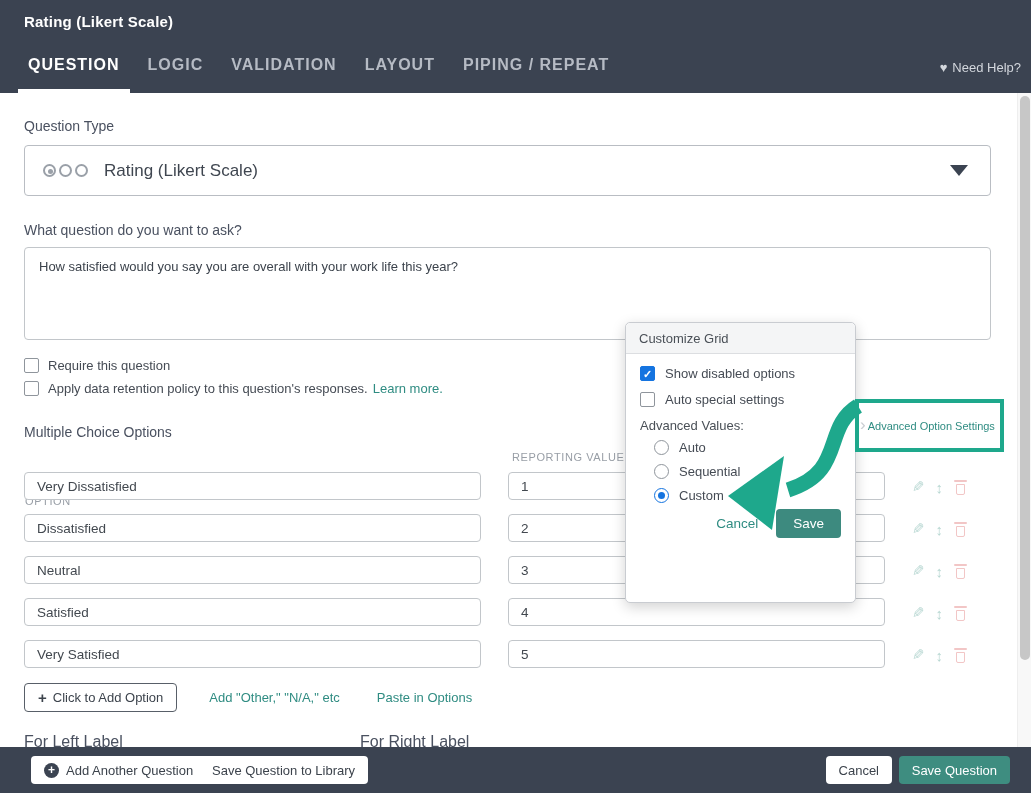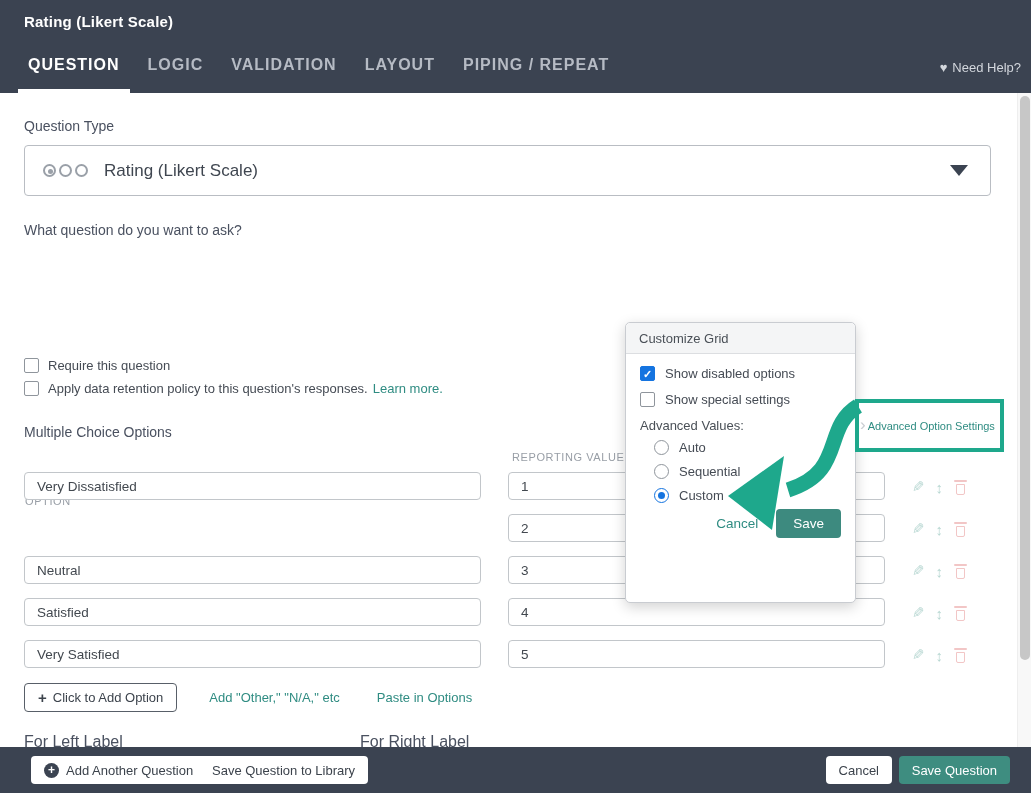--- a/index.html
+++ b/index.html
@@ -207,20 +207,21 @@
           <span class="rt-circle filled"></span>
             <span class="rt-circle"></span>
             <span class="rt-circle"></span>
         </span>
         <span class="qtype-text">Rating (Likert Scale)</span>
         <span class="select-caret"></span>
       </div>
     </div>
 
     <div class="section-heading h-question">What question do you want to ask?</div>
+    <textarea class="question-textarea" style="">How satisfied would you say you are overall with your work life this year?</textarea>
 
     <div class="cb-row cb-row-1">
       <span class="checkbox"></span>
       <span>Require this question</span>
     </div>
     <div class="cb-row cb-row-2">
       <span class="checkbox"></span>
       <span>Apply data retention policy to this question's responses.</span>
       <a class="teal-link">Learn more.</a>
     </div>
@@ -232,20 +233,21 @@
     <div class="opt-row" style="top:379px">
       <input class="opt-input" value="Very Dissatisfied" style="">
       <input class="val-input" value="1" style="">
       <span class="row-icons">
           <span class="pencil-icon">✎</span>
           <span class="updown-icon">↕</span>
           <span class="trash-icon"></span>
         </span>
     </div>
     <div class="opt-row" style="top:421px">
+      <input class="opt-input" value="Dissatisfied" style="">
       <input class="val-input" value="2" style="">
       <span class="row-icons">
           <span class="pencil-icon">✎</span>
           <span class="updown-icon">↕</span>
           <span class="trash-icon"></span>
         </span>
     </div>
     <div class="opt-row" style="top:463px">
       <input class="opt-input" value="Neutral" style="">
       <input class="val-input" value="3" style="">
@@ -293,21 +295,21 @@
 
   <div class="popup">
     <div class="popup-header">Customize Grid</div>
     <div class="popup-body">
       <div class="popup-cb">
         <span class="checkbox checked">✓</span>
         <span>Show disabled options</span>
       </div>
       <div class="popup-cb">
         <span class="checkbox"></span>
-        <span>Show special settings</span>
+        <span>Auto special settings</span>
       </div>
       <div class="popup-label">Advanced Values:</div>
       <div class="radio-row">
         <span class="radio"></span>
         <span>Auto</span>
       </div>
       <div class="radio-row">
         <span class="radio"></span>
         <span>Sequential</span>
       </div>

